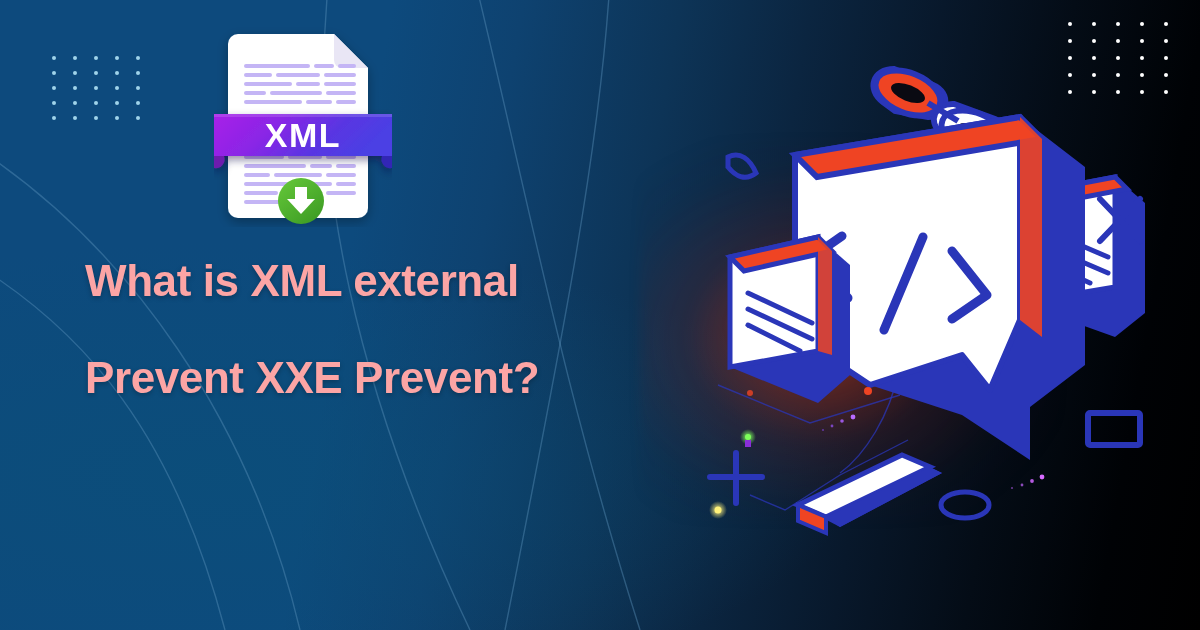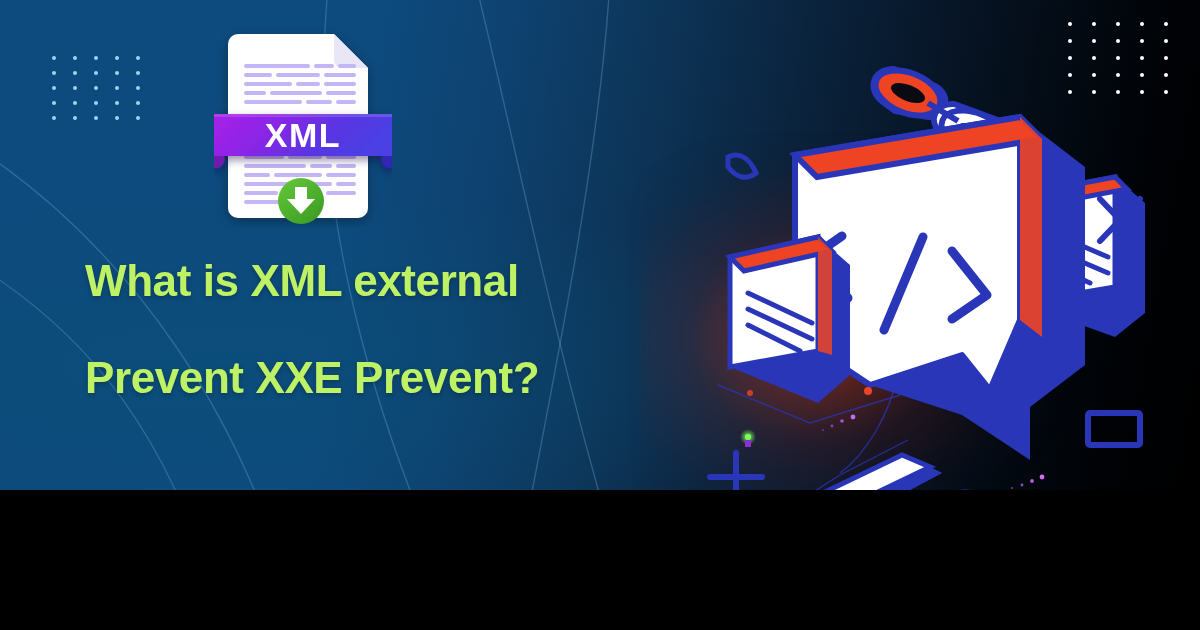--- a/index.html
+++ b/index.html
@@ -4,21 +4,21 @@
 <style>
   * { margin:0; padding:0; box-sizing:border-box; }
   html, body {
     width:1200px; height:630px;
     overflow:hidden;
     font-family:"Liberation Sans", sans-serif;
     background:#000;
   }
   #banner {
     position:relative;
-    width:1200px; height:490px;
+    width:1200px; height:630px;
     overflow:hidden;
     background:#0d4a7d;
   }
   
   .bg-base {
     position:absolute; inset:0;
     background:linear-gradient(100deg,
       #0d4a7d 0%, #0d4a7d 30%,
       #0e4270 40%,
       #0d3457 52%,
@@ -62,21 +62,21 @@
     grid-template-columns:repeat(5, 4px);
     grid-template-rows:repeat(5, 4px);
     column-gap:20px; row-gap:13px;
   }
   #dots-right span { width:4px; height:4px; background:#ffffff; }
   
   #headline {
     position:absolute;
     left:85px; top:232px;
     width:600px;
-    color:#bef264;
+    color:#fca5a5;
     font-size:44px;
     font-weight:700;
     line-height:97px;
     letter-spacing:-0.4px;
     text-shadow:0 2px 5px rgba(0,0,0,.25);
   }
   #headline .ln { display:block; white-space:nowrap; }
   
   #xml-icon {
     position:absolute;

